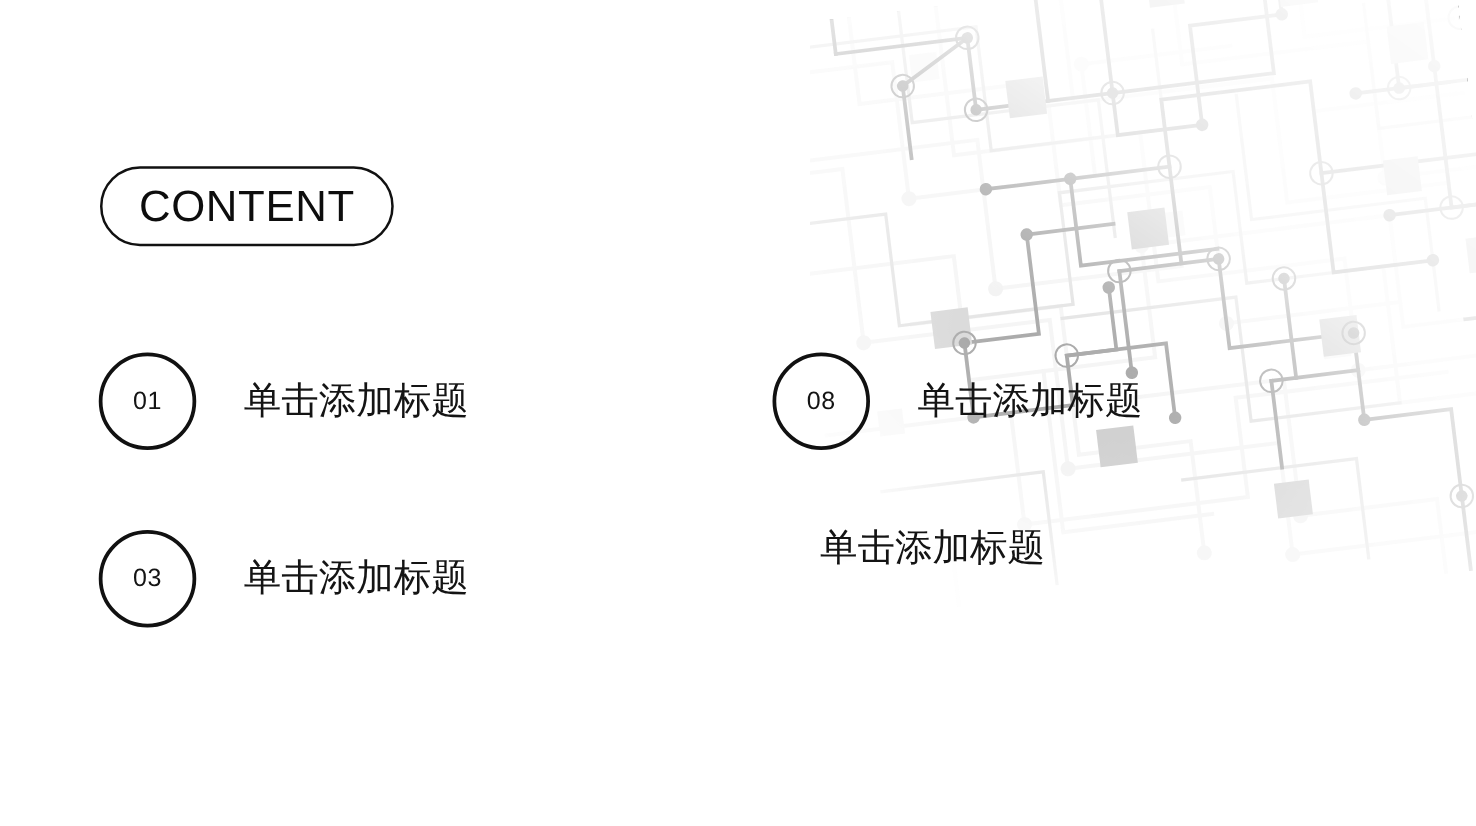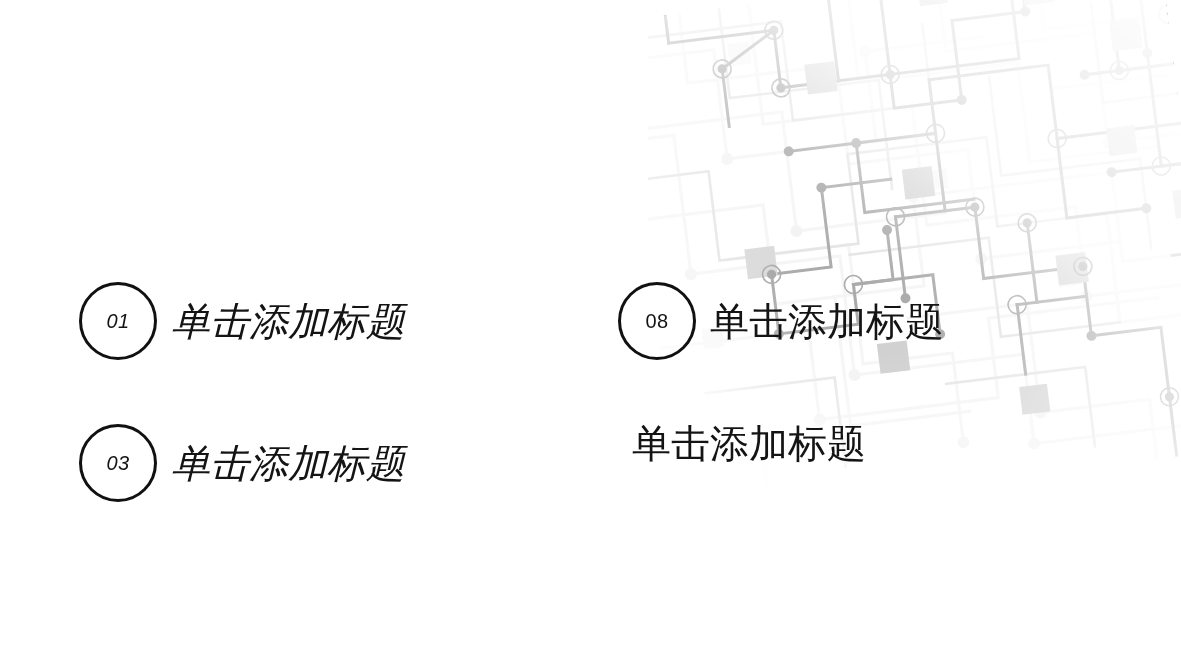--- a/index.html
+++ b/index.html
@@ -72,21 +72,21 @@
     top: 0;
     width: 1181px;
     height: 661px;
   }
 
   .item {
     position: absolute;
     display: flex;
     align-items: center;
   }
-  .item.col-left  { left: 79px; font-style: italic; }
+  .item.col-left  { left: 79px; }
   .item.col-right { left: 618px; }
   .item.row-top    { top: 282px; }
   .item.row-bottom { top: 424px; text-align: center; }
 
   .item-badge {
     width: 78px;
     height: 78px;
     min-width: 78px;
     border: 3px solid #111111;
     border-radius: 50%;
@@ -99,23 +99,23 @@
   .item-badge .badge-num {
     font-family: "Liberation Sans", "DejaVu Sans", sans-serif;
     font-size: 20px;
     font-weight: 400;
     color: #141414;
     line-height: 1;
     letter-spacing: 0.5px;
   }
 
   .item-title {
-    margin-left: 14px;
+    margin-left: 38px;
     font-family: "DejaVu Sans", "Liberation Sans", sans-serif;
-    font-size: 39px;
+    font-size: 30px;
     font-weight: 500;
     color: #141414;
     line-height: 1;
     white-space: nowrap;
   }
 </style>
 </head>
 <body>
 
 <div class="slide">
@@ -304,20 +304,23 @@
           <circle cx="470" cy="210" r="5"></circle>
           <circle cx="500" cy="250" r="5"></circle>
           <circle cx="590" cy="380" r="5"></circle>
           <circle cx="455" cy="110" r="5"></circle>
           <circle cx="120" cy="330" r="5"></circle>
         </g>
       </g>
     </svg>
   </div>
 
+  <div class="content-pill">
+    <span class="pill-label">CONTENT</span>
+  </div>
 
   <div class="items">
 
     <div class="item col-left row-top">
       <div class="item-badge">
         <span class="badge-num">01</span>
       </div>
       <div class="item-title">单击添加标题</div>
     </div>
 

